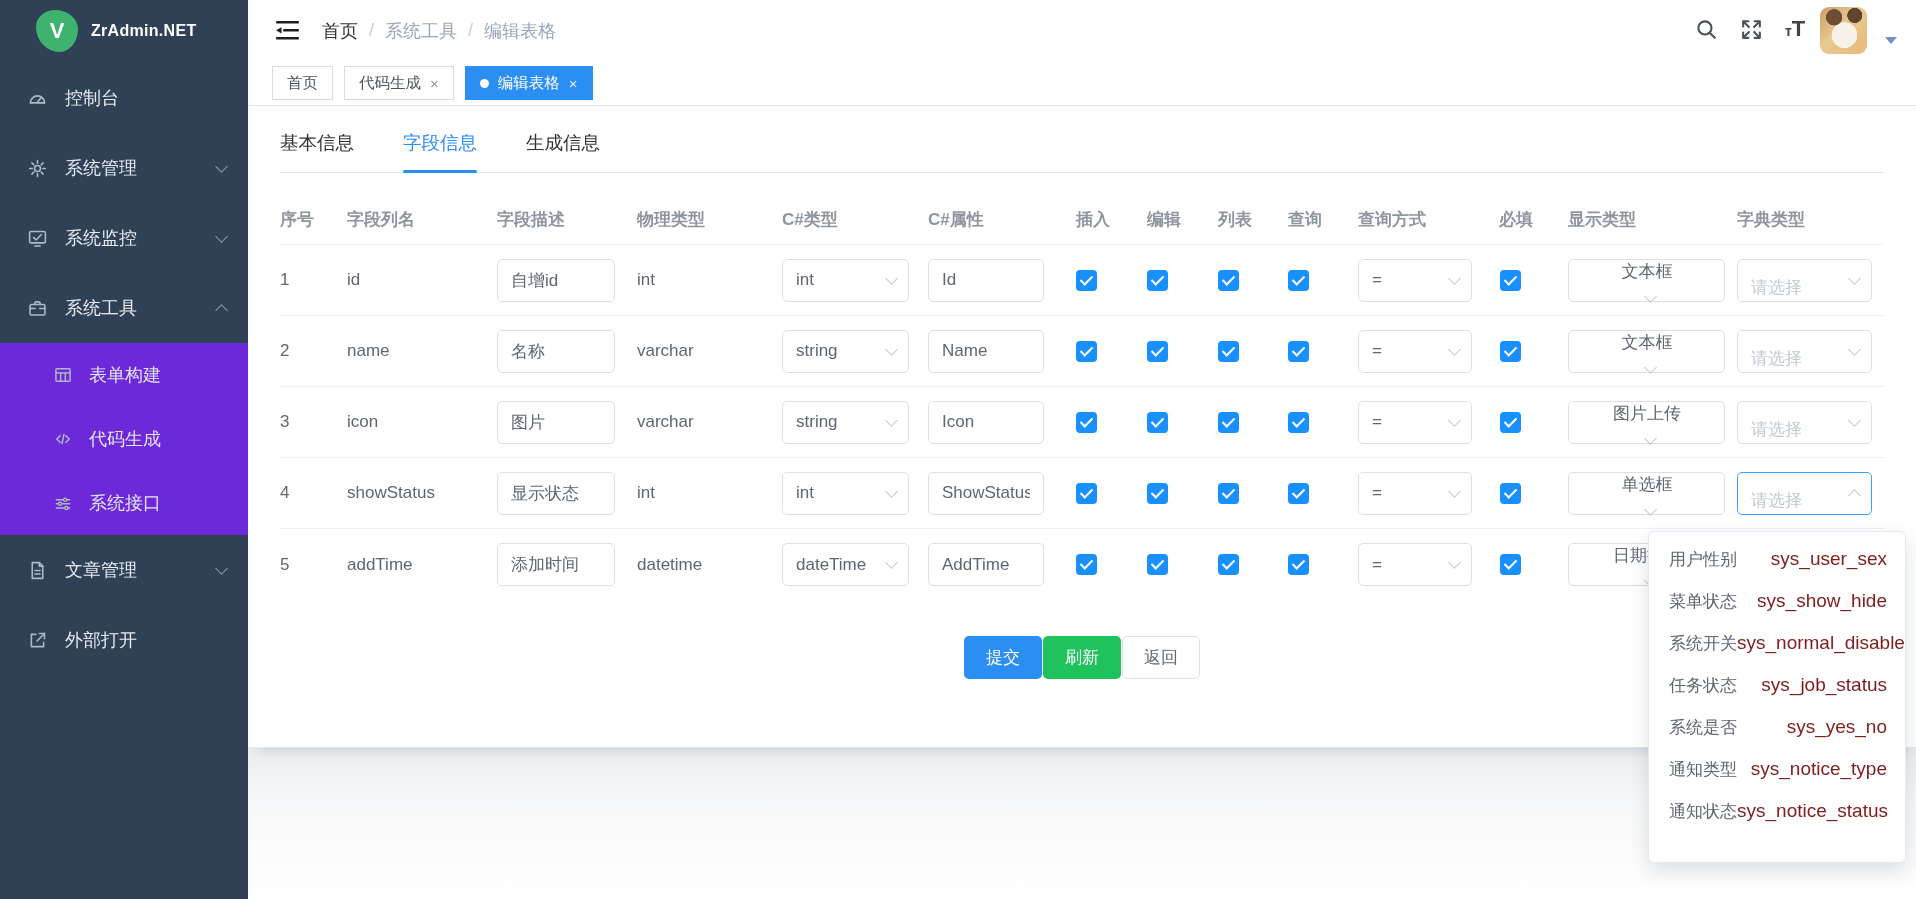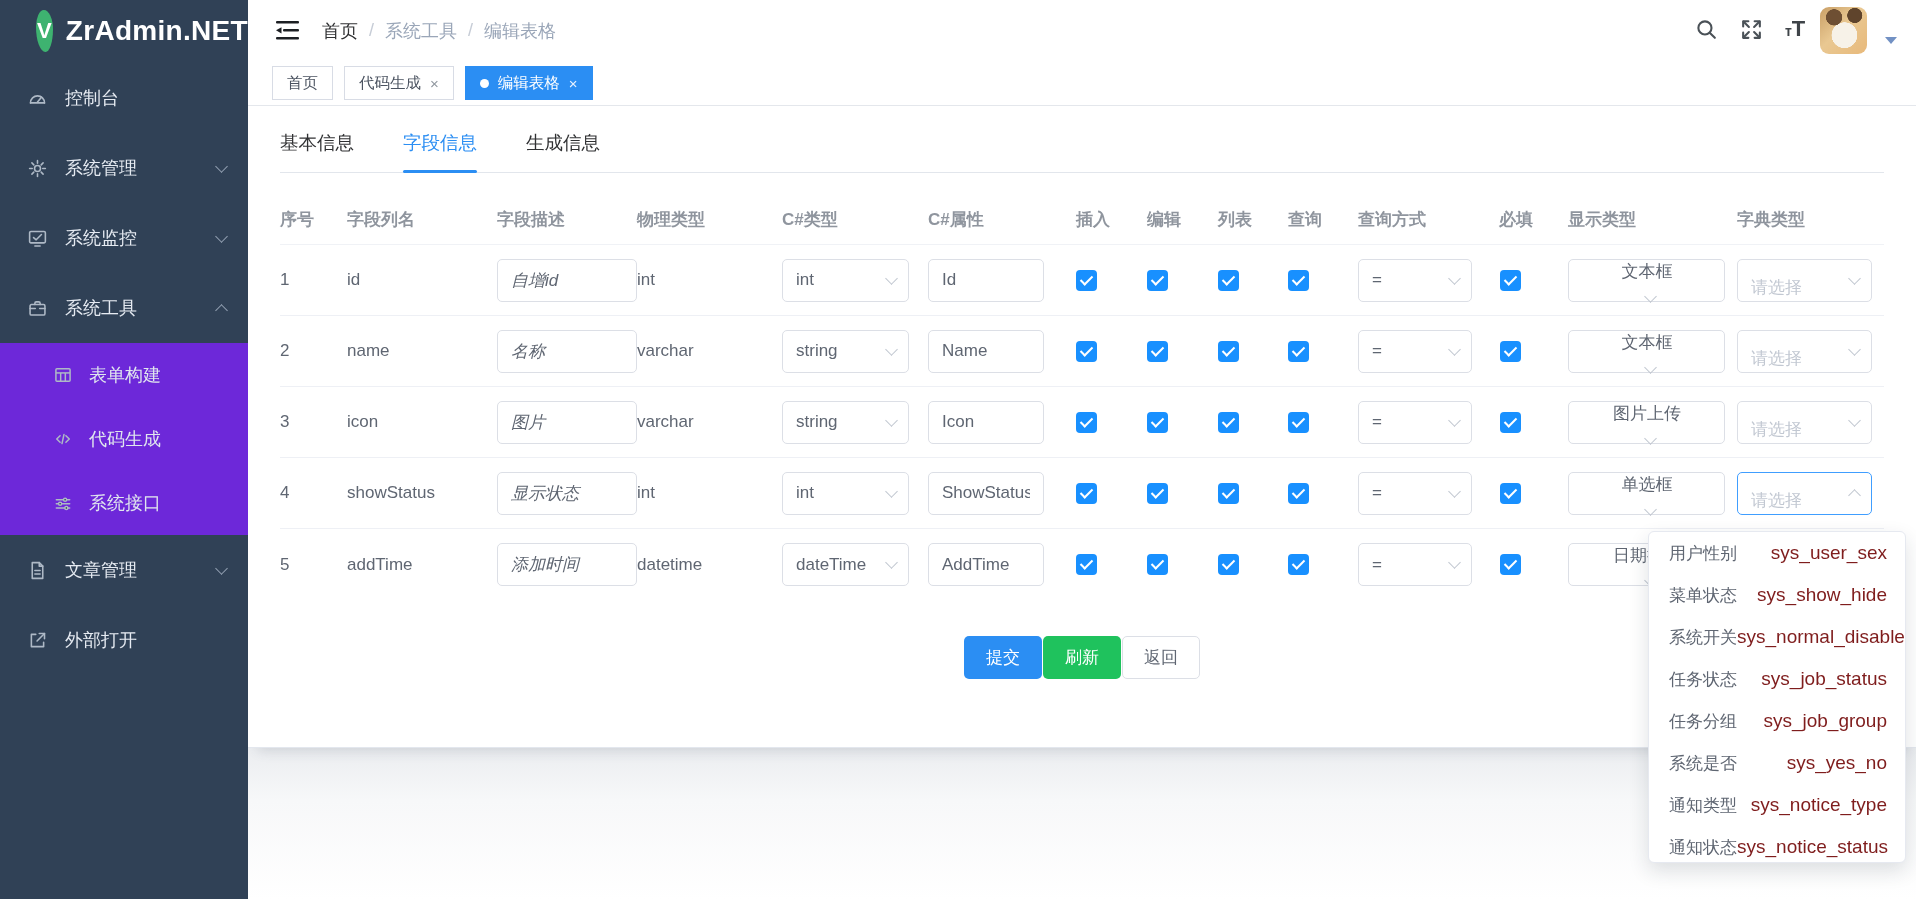--- a/index.html
+++ b/index.html
@@ -8,21 +8,21 @@
     position:relative; overflow:hidden; background:#ffffff;
     font-family:"Liberation Sans","DejaVu Sans",sans-serif;
     -webkit-font-smoothing:antialiased;
   }
   
   .sidebar { position:absolute; left:0; top:0; width:248px; height:899px; background:#304156; z-index:30; }
   .logo-row { height:61px; display:flex; align-items:center; padding-left:36px; gap:13px; }
   .logo-badge { width:42px; height:42px; background:#3eb370; color:#fff; font-weight:bold; font-size:22px;
     display:flex; align-items:center; justify-content:center;
     border-radius:46% 54% 44% 56% / 40% 46% 54% 60%; }
-  .logo-title { color:#ffffff; font-size:28px; font-weight:700; letter-spacing:.3px; }
+  .logo-title { color:#ffffff; font-size:16px; font-weight:700; letter-spacing:.3px; }
   .menu { margin-top:2px;font-family:Liberation Mono, monospace; }
   .m-item { height:70px; display:flex; align-items:center; padding-left:27px; gap:17px;
     color:#e6ebf2; font-size:18px; position:relative; cursor:pointer; }
   .m-item svg, .sm-item svg { flex:0 0 auto; }
   .submenu { background:#6d28d9; }
   .sm-item { height:64px; display:flex; align-items:center; padding-left:53px; gap:16px;
     color:#e0e6ee; font-size:18px; cursor:pointer; }
   .chev-s { position:absolute; right:22px; width:9px; height:9px;
     border-right:1.6px solid #93a1b3; border-bottom:1.6px solid #93a1b3; }
   .chev-s.down { transform:rotate(45deg); margin-top:-4px; }
@@ -73,21 +73,21 @@
   .cell { display:flex; align-items:center; }
   .txt { font-size:17px; color:#5f6672; }
   .c1{width:67px;} .c2{width:150px;} .c3{width:140px;} .c4{width:145px;} .c5{width:146px;}
   .c6{width:133px;} .c7{width:71px;padding-left:15px;} .c8{width:71px;padding-left:15px;}
   .c9{width:70px;padding-left:15px;} .c10{width:73px;padding-left:15px;}
   .c11{width:138px;padding-left:12px;} .c12{width:72px;padding-left:16px;}
   .c13{width:169px;padding-left:12px;} .c14{width:147px;padding-left:12px;}
   .hrow .c7,.hrow .c8,.hrow .c9,.hrow .c10,.hrow .c12{padding-left:15px;}
   .inp { height:43px; border:1px solid #dcdfe6; border-radius:5px; padding:0 13px; font-size:17px;
     color:#5f6672; background:#fff; outline:none; font-family:inherit; }
-  .w118{width:140px;font-style:italic;} .w116{width:116px;}
+  .w118{width:118px;} .w116{width:116px;}
   .sel { height:43px; border:1px solid #dcdfe6; border-radius:5px; background:#fff; display:flex;
     align-items:center; justify-content:space-between; padding:0 12px 0 13px; cursor:pointer; }
   .w127{width:127px;} .w114{width:114px;} .w142{width:165px;flex-direction:column;} .w143{width:143px;}
   .sel .sv { font-size:17px; color:#5f6672; white-space:nowrap; overflow:hidden; }
   .sel.ph .sv { color:#c2c8d2;margin-top:14px; }
   .chev { width:9px; height:9px; border-right:1.7px solid #c0c6cf; border-bottom:1.7px solid #c0c6cf;
     transform:rotate(45deg); margin-top:-4px; flex:0 0 auto; margin-left:6px; }
   .sel.open { border-color:#409eff; }
   .sel.open .chev { transform:rotate(225deg); margin-top:4px; }
   .cb { width:21px; height:21px; background:#1890ff; border-radius:4px; position:relative; cursor:pointer; display:inline-block; }
@@ -96,21 +96,21 @@
   
   .actions { display:flex; justify-content:center; gap:1px; margin-top:36px; }
   .btn { height:43px; padding:0 21px; border-radius:5px; font-size:17px; display:flex; align-items:center;
     justify-content:center; cursor:pointer; border:1px solid transparent; font-family:inherit; }
   .btn-primary { background:#2b8ef3; color:#fff; }
   .btn-success { background:#1fc25d; color:#fff; }
   .btn-plain { background:#fff; color:#5f6672; border-color:#dcdfe6; }
   
   .dict-pop { position:absolute; left:1648px; top:531px; width:258px; height:332px; background:#fff;
     border:1px solid #e6e9f0; border-radius:6px; box-shadow:0 8px 20px rgba(30,40,60,.14);
-    z-index:40; overflow:hidden; }
+    z-index:40; overflow:hidden; padding-top:6px; }
   .dict-pop .arrow { position:absolute; left:134px; top:-7px; width:13px; height:13px; background:#fff;
     border-left:1px solid #e6e9f0; border-top:1px solid #e6e9f0; transform:rotate(45deg); }
   .d-item { height:42px; display:flex; align-items:center; justify-content:space-between;
     padding:0 18px 0 20px; cursor:pointer; }
   .d-label { font-size:17px; color:#5f6672; white-space:nowrap; }
   .d-value { font-size:19px; color:#7f1d1d; white-space:nowrap; }
 </style>
 </head>
 <body>
 
@@ -578,24 +578,20 @@
   </div>
   <div class="d-item">
     <span class="d-label">系统开关</span>
     <span class="d-value">sys_normal_disable</span>
   </div>
   <div class="d-item">
     <span class="d-label">任务状态</span>
     <span class="d-value">sys_job_status</span>
   </div>
   <div class="d-item">
-    <span class="d-label">任务分组</span>
-    <span class="d-value">sys_job_group</span>
-  </div>
-  <div class="d-item">
     <span class="d-label">系统是否</span>
     <span class="d-value">sys_yes_no</span>
   </div>
   <div class="d-item">
     <span class="d-label">通知类型</span>
     <span class="d-value">sys_notice_type</span>
   </div>
   <div class="d-item">
     <span class="d-label">通知状态</span>
     <span class="d-value">sys_notice_status</span>

